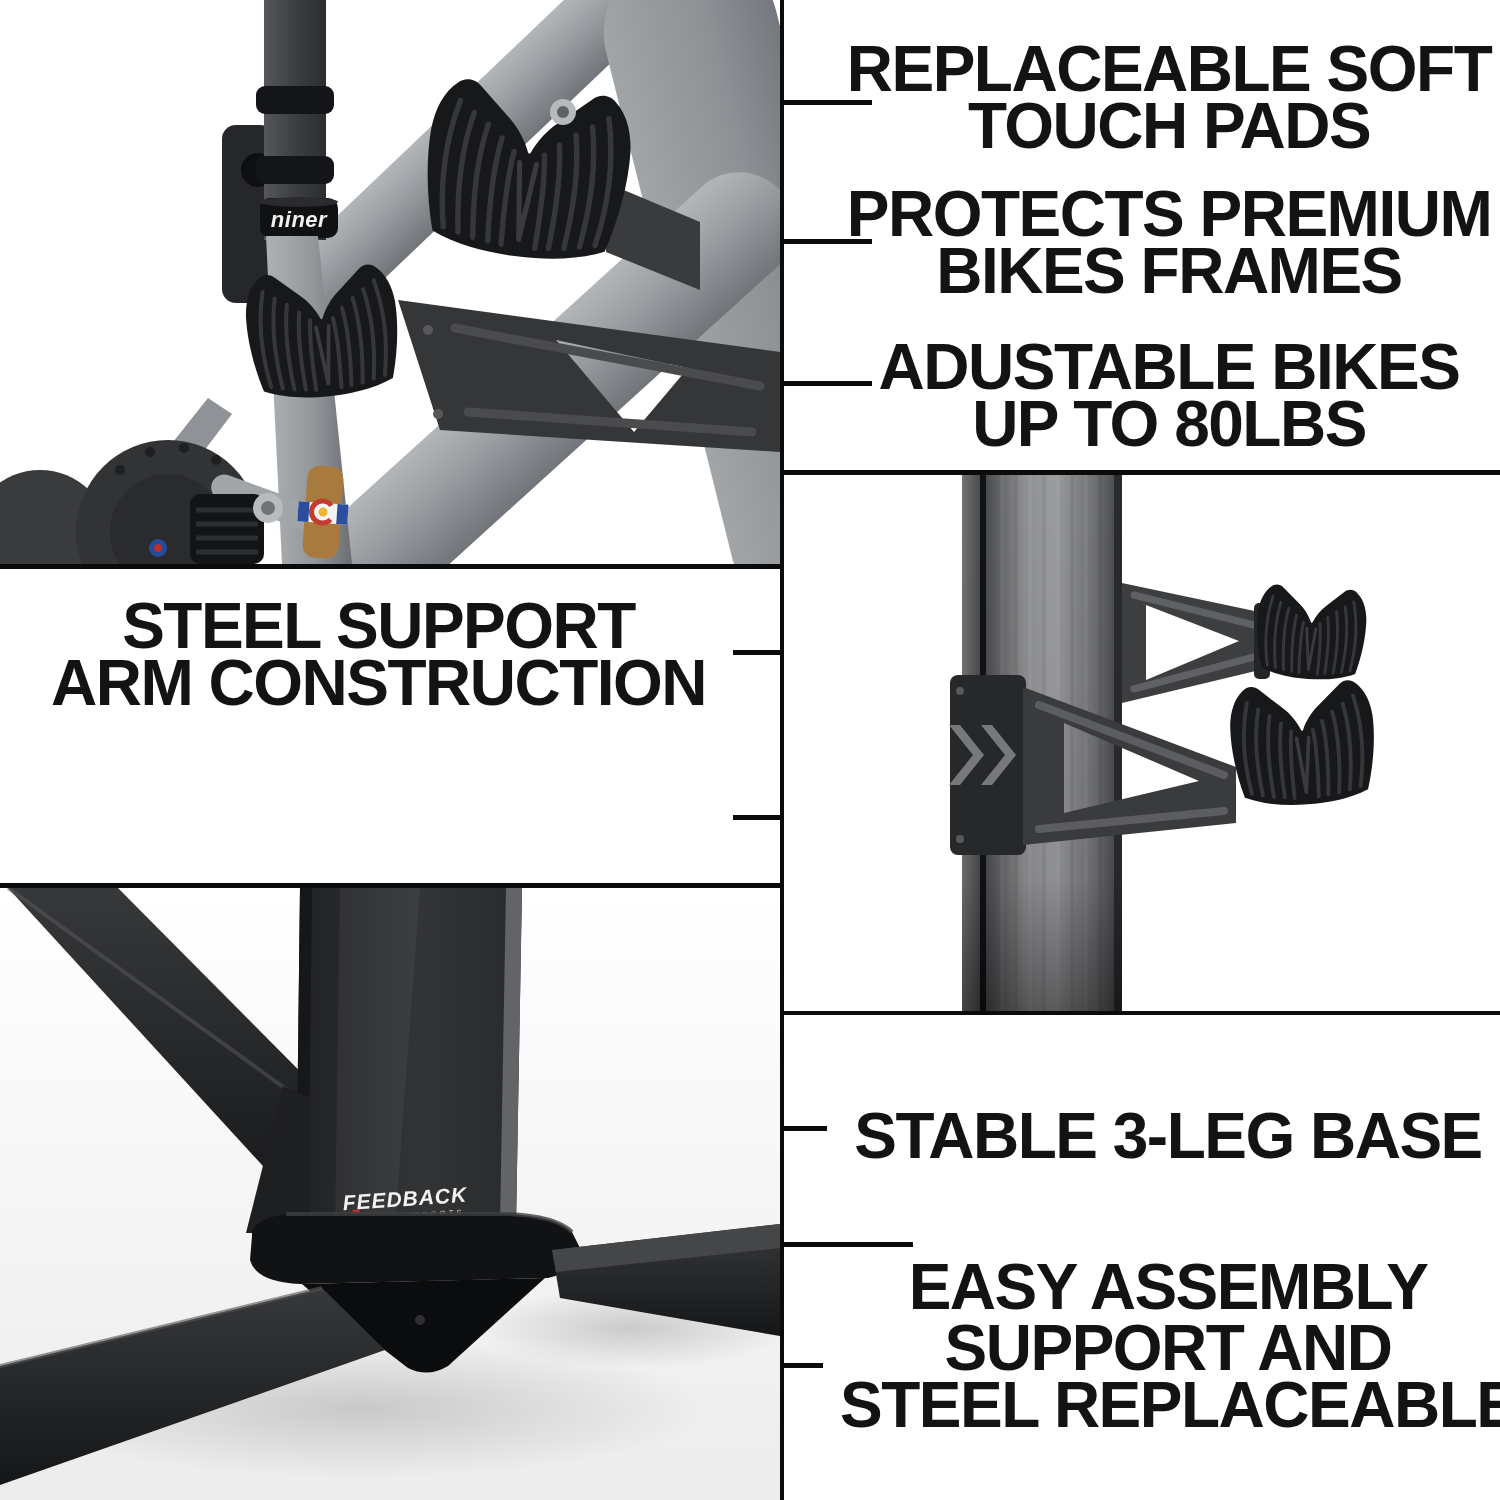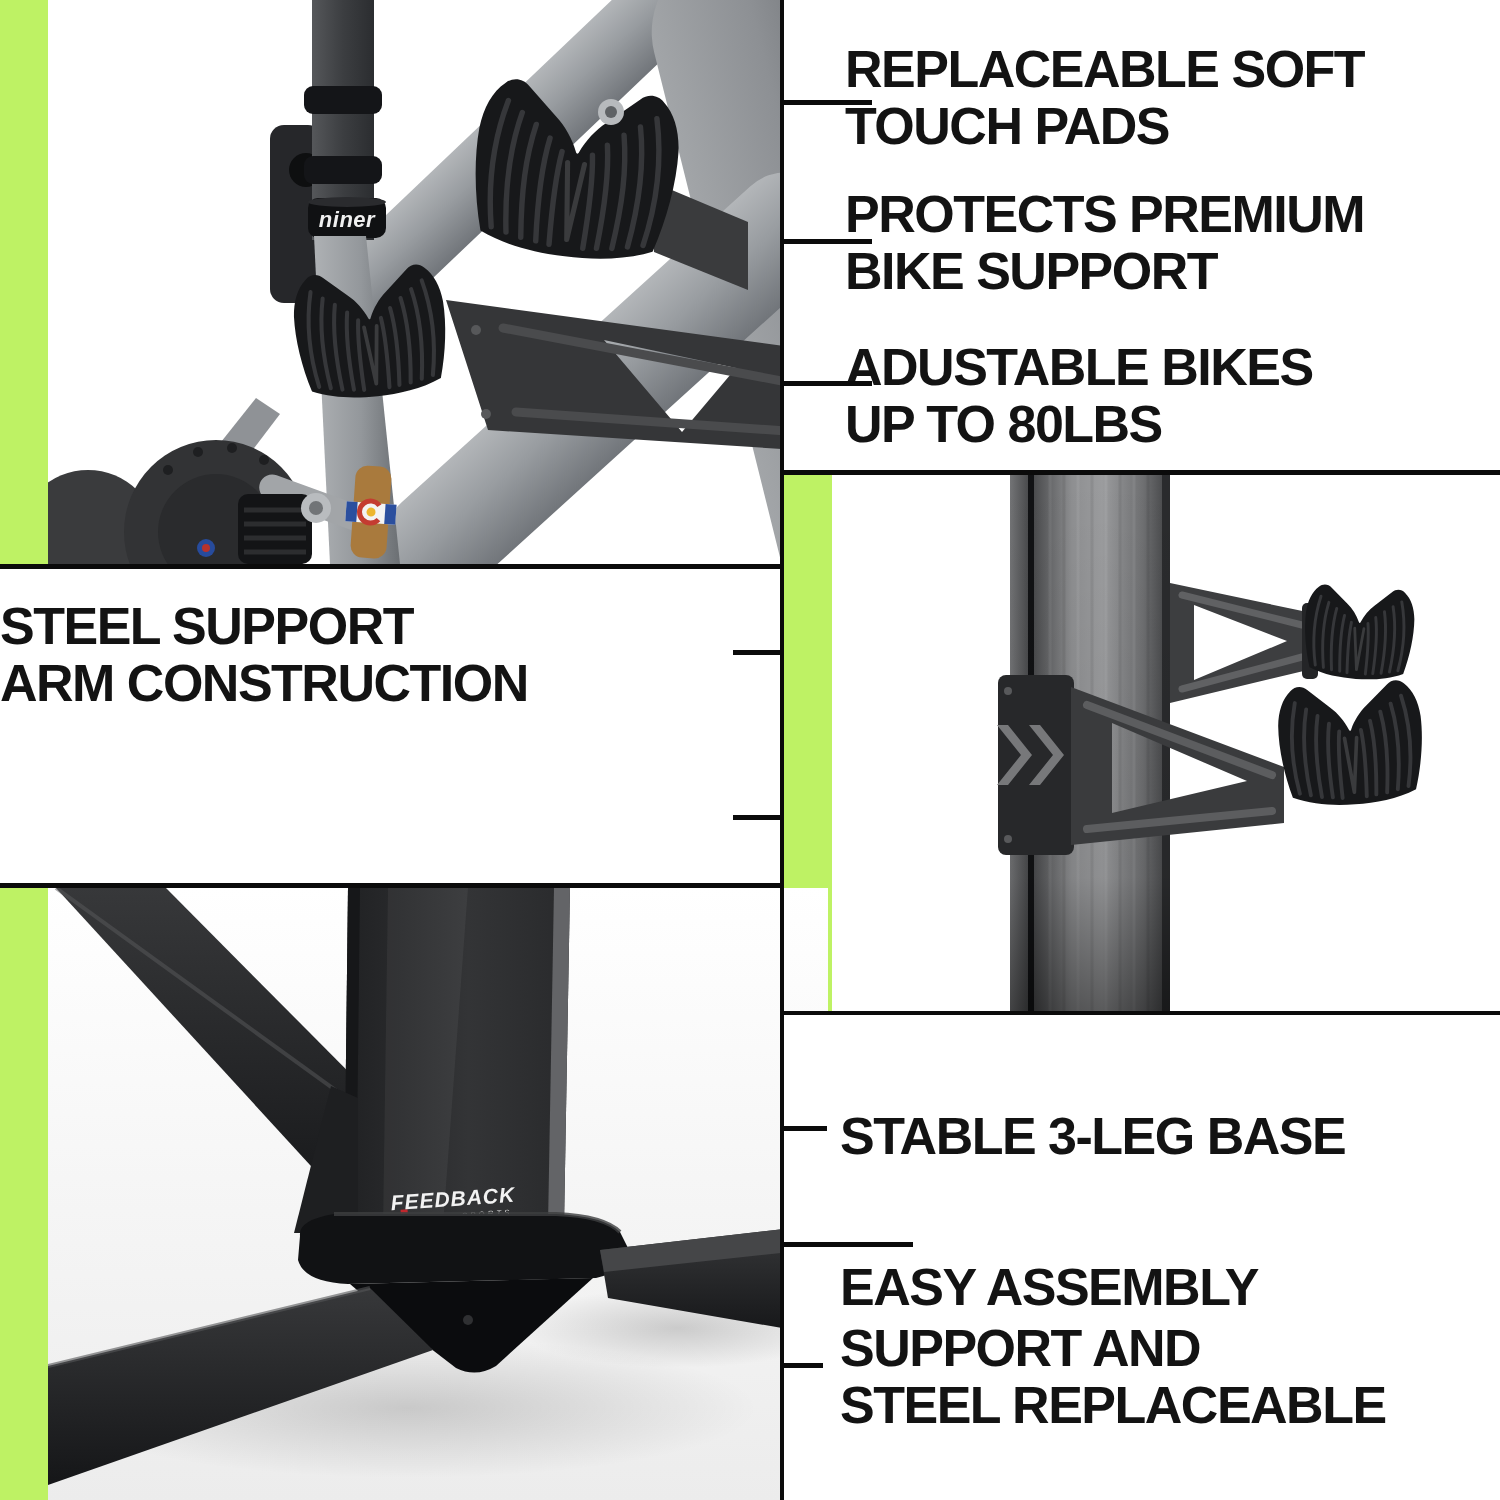--- a/index.html
+++ b/index.html
@@ -1,25 +1,25 @@
 <!DOCTYPE html>
 <html><head>
 <meta charset="utf-8">
 <style>
   html,body{margin:0;padding:0;background:#ffffff;}
   .canvas{
     position:relative;width:1500px;height:1500px;background:#ffffff;
     font-family:"Liberation Sans",sans-serif;overflow:hidden;
   }
   .panel{position:absolute;background:#ffffff;}
-  .photo{position:absolute;overflow:hidden;background:#bef264;padding-left:48px;}
+  .photo{position:absolute;overflow:hidden;background:#0ea5e9;}
   .photo svg{display:block;}
   .callout{
-    position:absolute;text-align:left;font-weight:700;color:#131313;
-    font-size:52px;line-height:57px;letter-spacing:-1.5px;white-space:nowrap;
+    position:absolute;text-align:center;font-weight:700;color:#131313;
+    font-size:64px;line-height:57px;letter-spacing:-1.5px;white-space:nowrap;
   }
   .rule{position:absolute;background:#0b0b0b;}
 </style>
 </head>
 <body>
 
 <div class="canvas">
 
   <div class="photo" style="left:0;top:0;width:780px;height:564px;">
     <svg width="780" height="564" viewBox="0 0 780 564">
@@ -258,21 +258,21 @@
     </svg>
   </div>
 
   <div class="panel" style="left:784px;top:0;width:716px;height:470px;">
     <div class="callout" style="left:61px;top:41px;width:648px;">
       <div>REPLACEABLE SOFT</div>
       <div>TOUCH PADS</div>
     </div>
     <div class="callout" style="left:61px;top:186px;width:648px;">
       <div>PROTECTS PREMIUM</div>
-      <div>BIKE SUPPORT</div>
+      <div>BIKES FRAMES</div>
     </div>
     <div class="callout" style="left:61px;top:339px;width:648px;">
       <div>ADUSTABLE BIKES</div>
       <div>UP TO 80LBS</div>
     </div>
   </div>
 
   <div class="panel" style="left:0;top:569px;width:780px;height:314px;">
     <div class="callout" style="left:0;top:29px;width:757px;">
       <div>STEEL SUPPORT</div>

